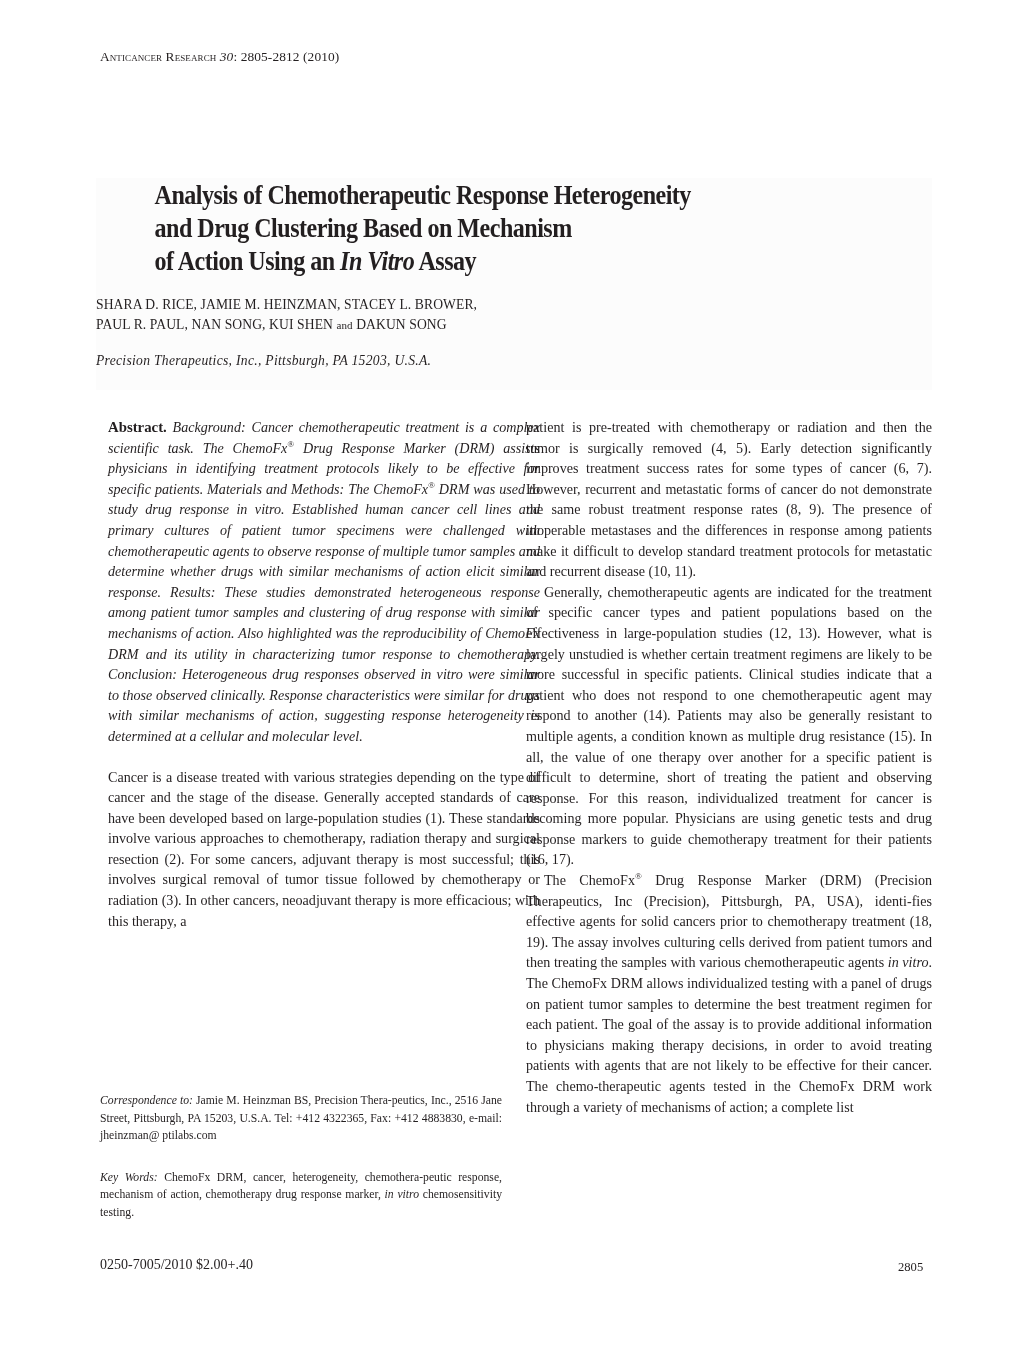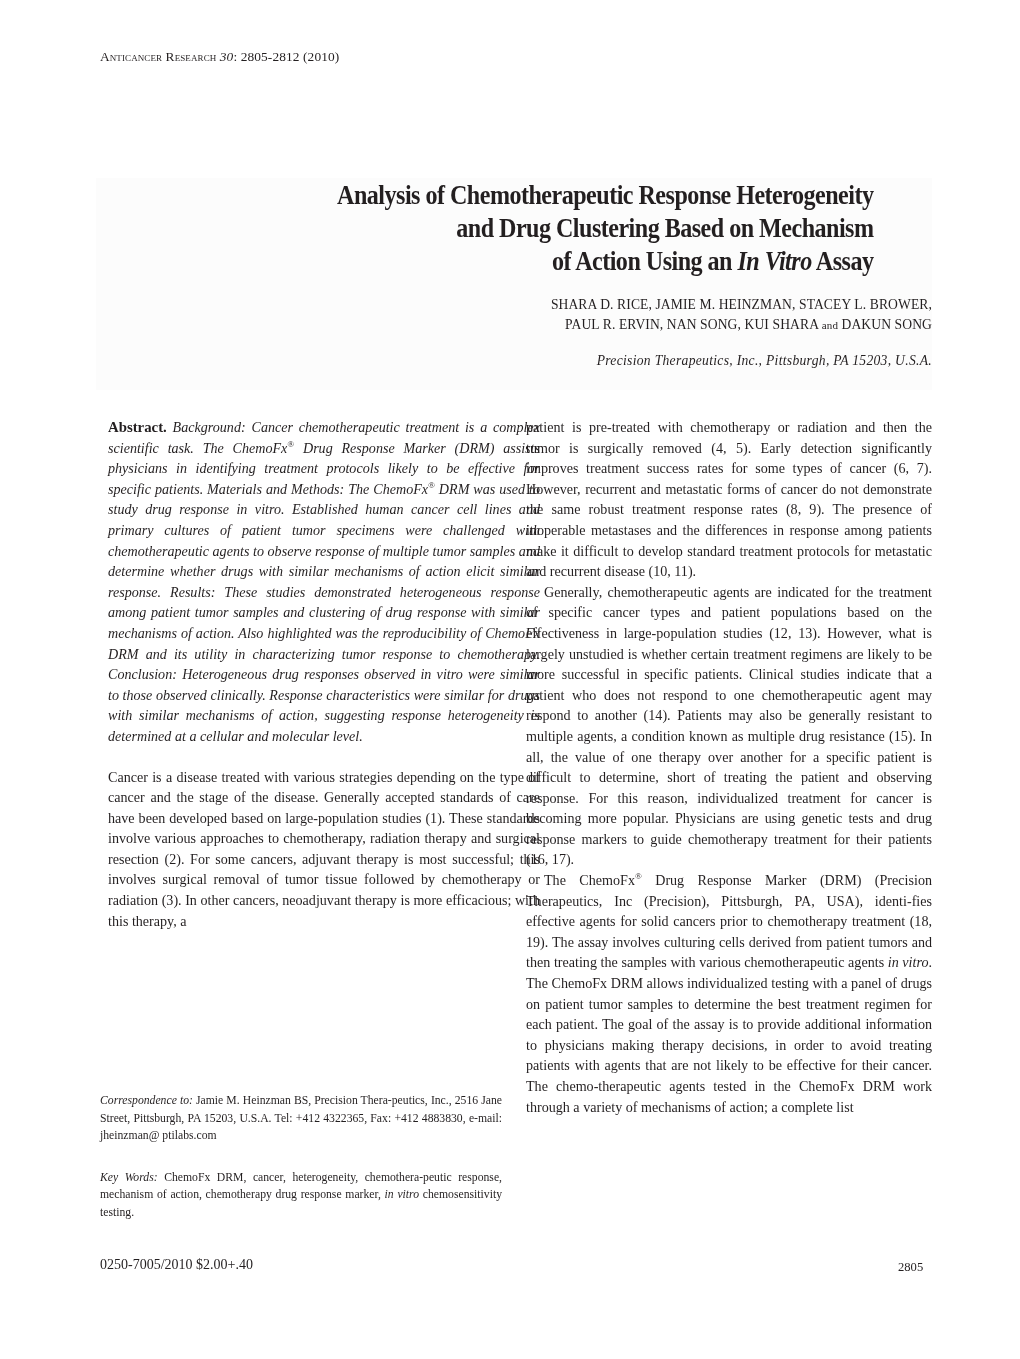--- a/index.html
+++ b/index.html
@@ -7,21 +7,21 @@
       width: 1020px; height: 1359px; position: relative; overflow: hidden;
       font-family: "Liberation Serif", "DejaVu Serif", serif; color: #231f20;
     }
     .running-head {
       position: absolute; left: 100px; top: 49px;
       font-size: 13.4px; letter-spacing: 0.1px; color: #231f20;
     }
     .running-head .sc { font-variant: small-caps; text-align: center; }
     .title-block {
       position: absolute; left: 96px; top: 178px; width: 836px; height: 212px;
-      background: #fcfcfc; text-align: right;
+      background: #fcfcfc; text-align: left;
     }
     .title {
       margin: 0; padding-top: 0px;
       font-family: "Liberation Serif", serif; font-weight: bold;
       font-size: 28px; line-height: 33px; letter-spacing: -0.6px;
       transform: scaleX(0.86); transform-origin: center top;
     }
     .authors {
       margin-top: 18px; font-size: 13.6px; line-height: 20px;
       letter-spacing: 0.1px;
@@ -60,21 +60,21 @@
 </div>
 
 <div class="title-block">
   <h1 class="title">
     <span>Analysis of Chemotherapeutic Response Heterogeneity</span><br>
     <span>and Drug Clustering Based on Mechanism</span><br>
     <span>of Action Using an </span><i>In Vitro</i><span> Assay</span>
   </h1>
   <div class="authors">
     <span>SHARA D. RICE, JAMIE M. HEINZMAN, STACEY L. BROWER,</span><br>
-    <span>PAUL R. ERVIN, NAN SONG, KUI SHARA </span><span style="font-size:11px">and</span><span> DAKUN SONG</span>
+    <span>PAUL R. PAUL, NAN SONG, KUI SHEN </span><span style="font-size:11px">and</span><span> DAKUN SONG</span>
   </div>
   <div class="affiliation">Precision Therapeutics, Inc., Pittsburgh, PA 15203, U.S.A.</div>
 </div>
 
 <div class="col col-left">
   <p class="abstract"><span class="label">Abstract.</span><span> Background: Cancer chemotherapeutic treatment is a complex scientific task. The ChemoFx</span><sup>®</sup><span> Drug Response Marker (DRM) assists physicians in identifying treatment protocols likely to be effective for specific patients. Materials and Methods: The ChemoFx</span><sup>®</sup><span> DRM was used to study drug response in vitro. Established human cancer cell lines and primary cultures of patient tumor specimens were challenged with chemotherapeutic agents to observe response of multiple tumor samples and determine whether drugs with similar mechanisms of action elicit similar response. Results: These studies demonstrated heterogeneous response among patient tumor samples and clustering of drug response with similar mechanisms of action. Also highlighted was the reproducibility of ChemoFx DRM and its utility in characterizing tumor response to chemotherapy. Conclusion: Heterogeneous drug responses observed in vitro were similar to those observed clinically. Response characteristics were similar for drugs with similar mechanisms of action, suggesting response heterogeneity is determined at a cellular and molecular level.</span></p>
   <p class="intro">Cancer is a disease treated with various strategies depending on the type of cancer and the stage of the disease. Generally accepted standards of care have been developed based on large-population studies (1). These standards involve various approaches to chemotherapy, radiation therapy and surgical resection (2). For some cancers, adjuvant therapy is most successful; this involves surgical removal of tumor tissue followed by chemotherapy or radiation (3). In other cancers, neoadjuvant therapy is more efficacious; with this therapy, a</p>
 </div>
 
 <div class="col col-right">

